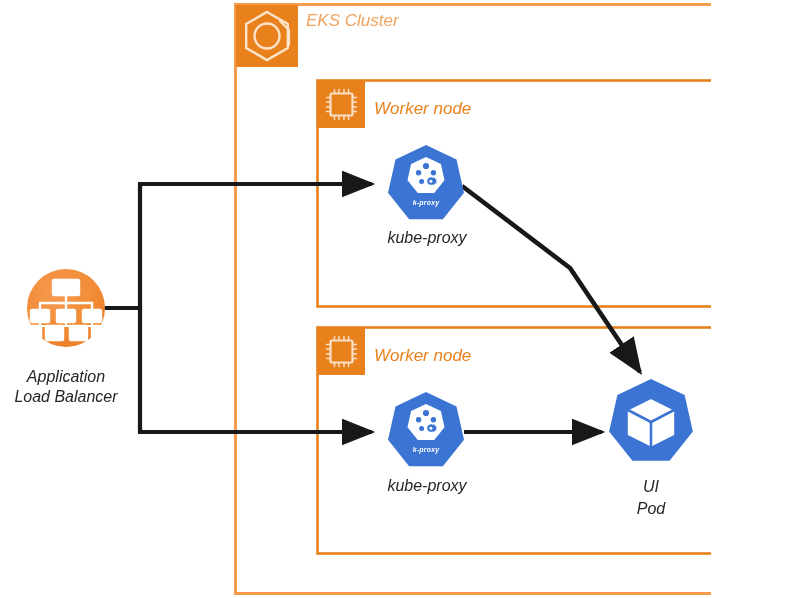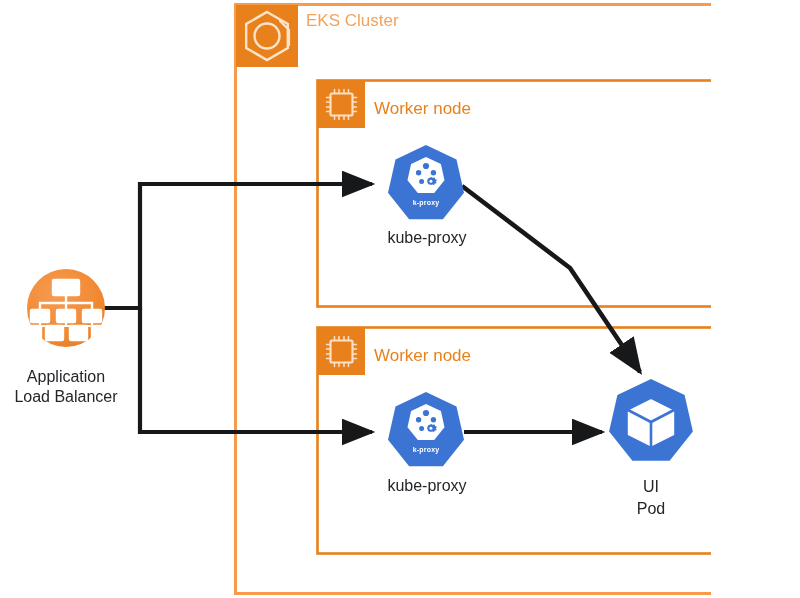--- a/index.html
+++ b/index.html
@@ -7,20 +7,21 @@
     padding: 0;
     background: #ffffff;
   }
   #canvas {
     position: relative;
     width: 711px;
     height: 598px;
     background: #ffffff;
     overflow: hidden;
     font-family: "Liberation Sans", sans-serif;
+    font-style: italic;
   }
   #diagram-svg {
     position: absolute;
     top: 0;
     left: 0;
     width: 800px;
     height: 598px;
   }
   .svg-label {
     font-family: "Liberation Sans", sans-serif;

